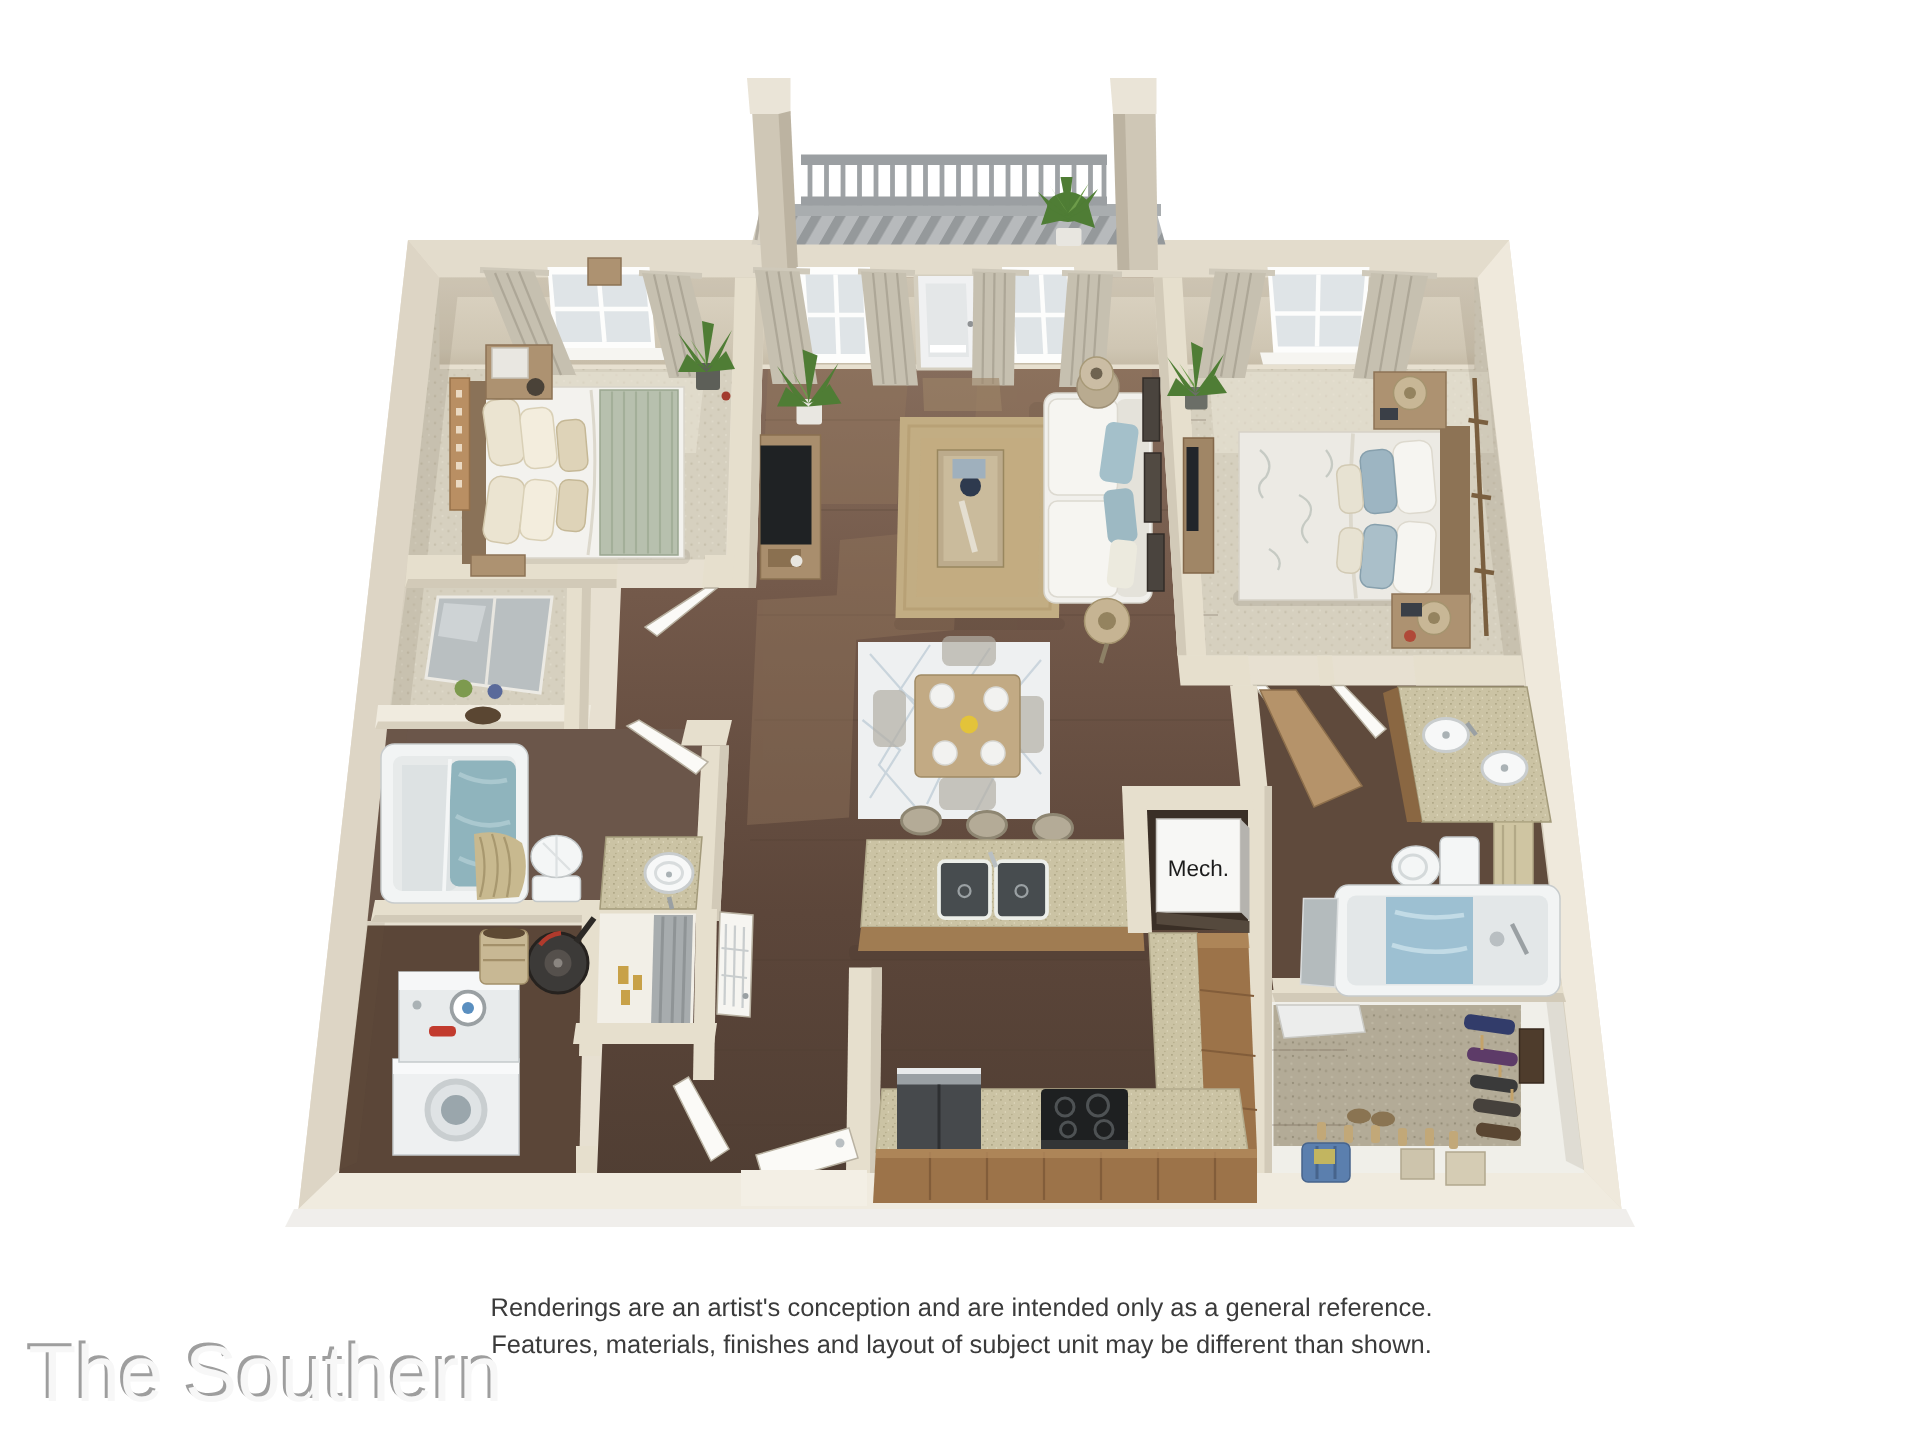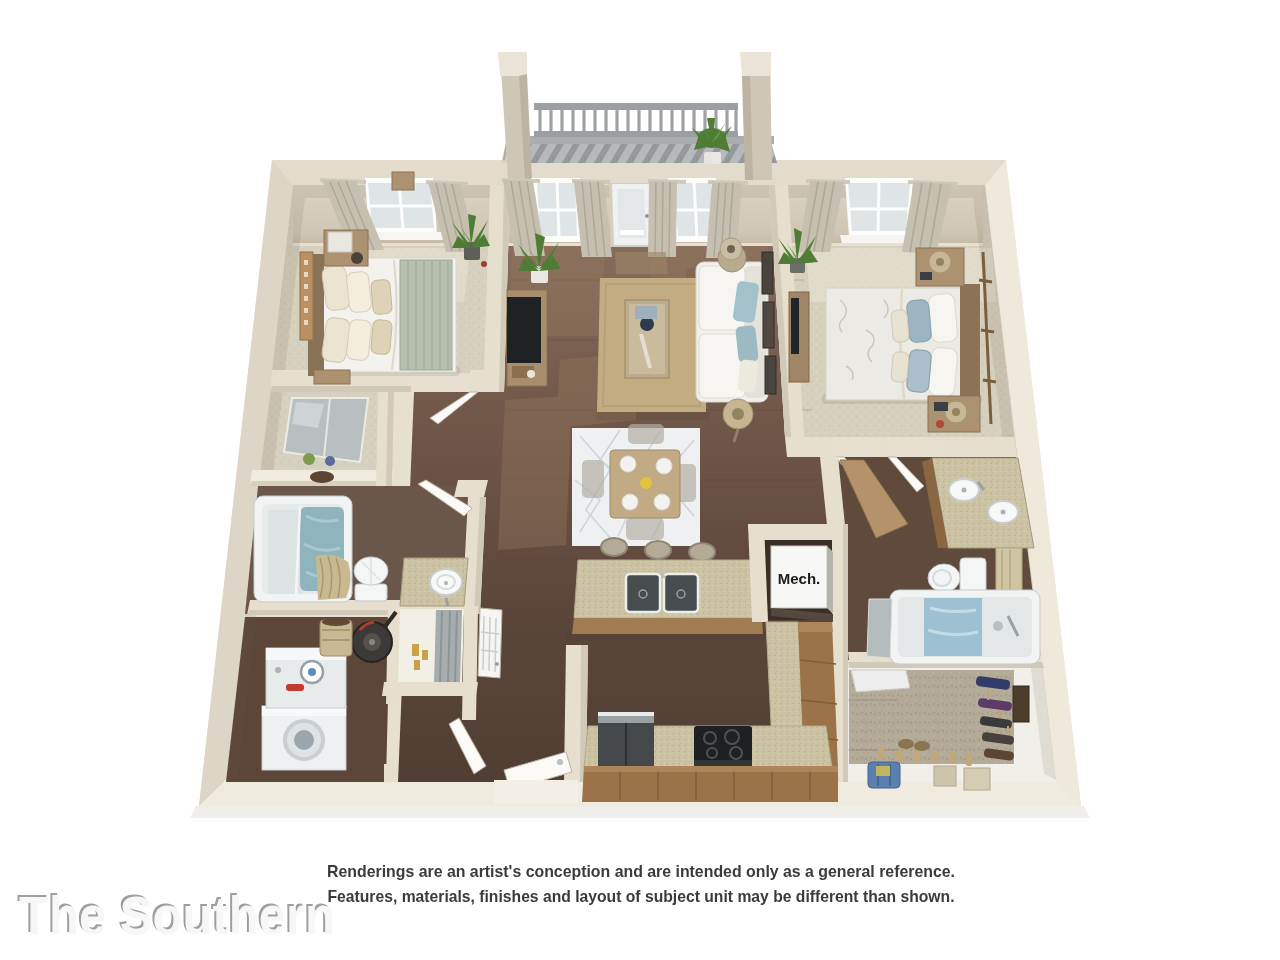--- a/index.html
+++ b/index.html
@@ -1,16 +1,16 @@
 <!DOCTYPE html>
 <html><head>
 <meta charset="utf-8">
 <style>
 html,body{margin:0;padding:0;background:#fff;}
-#stage{position:relative;width:1280px;height:960px;background:#fff;overflow:hidden;font-family:"Liberation Sans",sans-serif;font-weight:bold;}
+#stage{position:relative;width:1280px;height:960px;background:#fff;overflow:hidden;font-family:"Liberation Sans",sans-serif;}
 </style>
 </head>
 <body>
 <div id="stage">
 <svg width="1280" height="960" viewBox="0 0 1280 960">
 <defs>
 <linearGradient id="woodG" x1="0" y1="185" x2="0" y2="790" gradientUnits="userSpaceOnUse">
 <stop offset="0" stop-color="#8d7463"></stop>
 <stop offset="0.35" stop-color="#73594a"></stop>
 <stop offset="0.7" stop-color="#5c463a"></stop>

